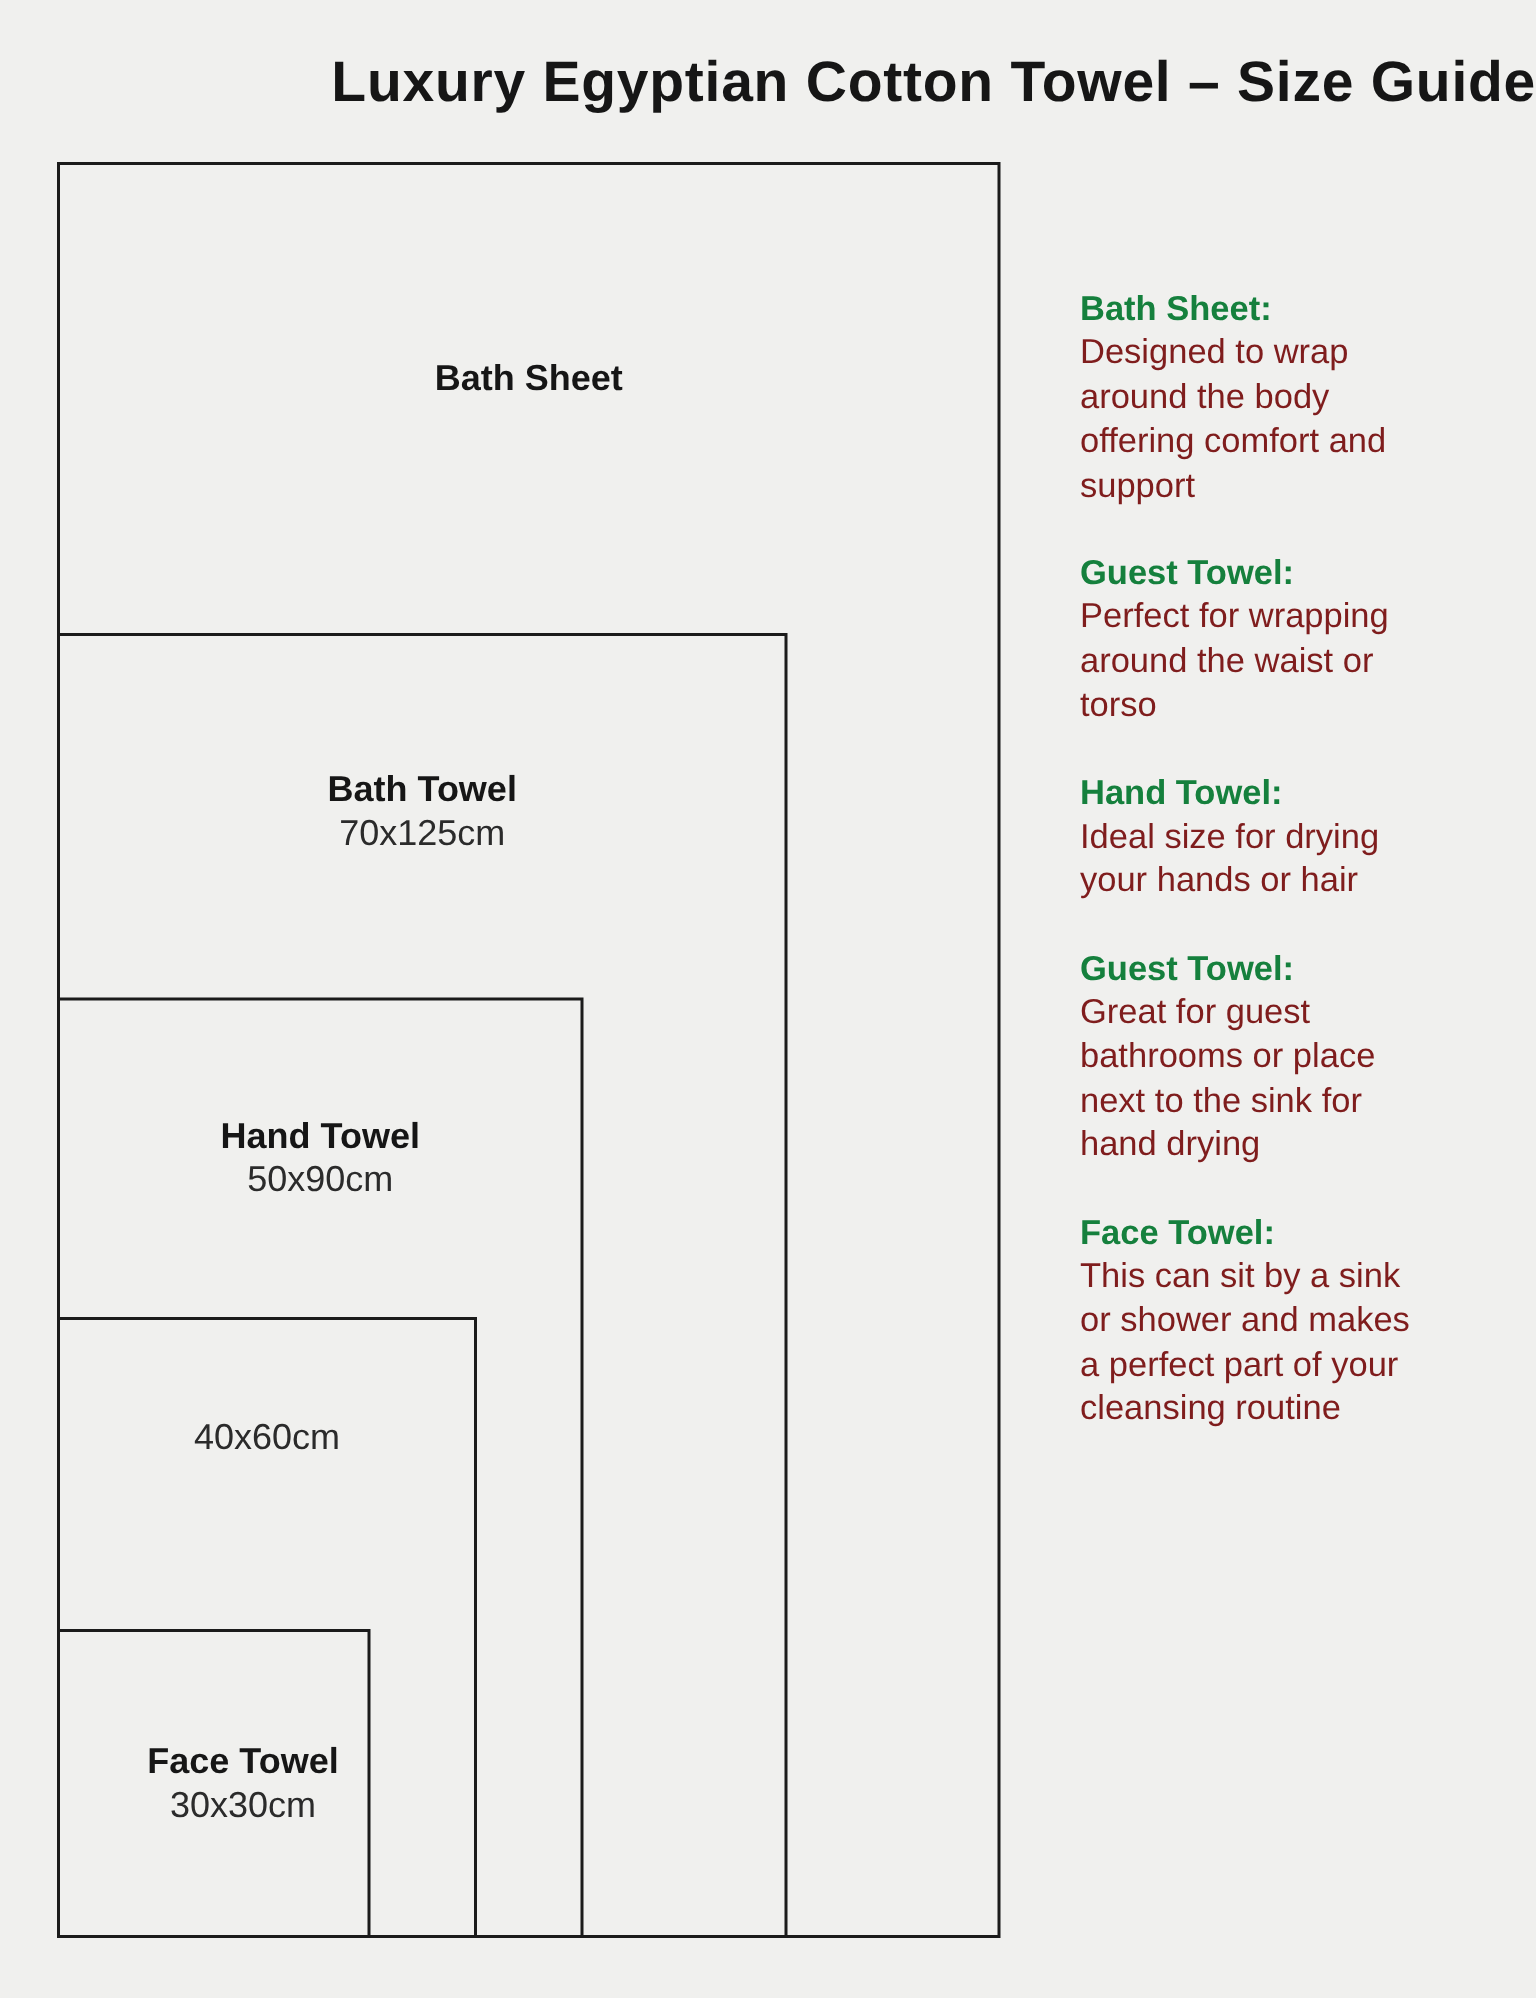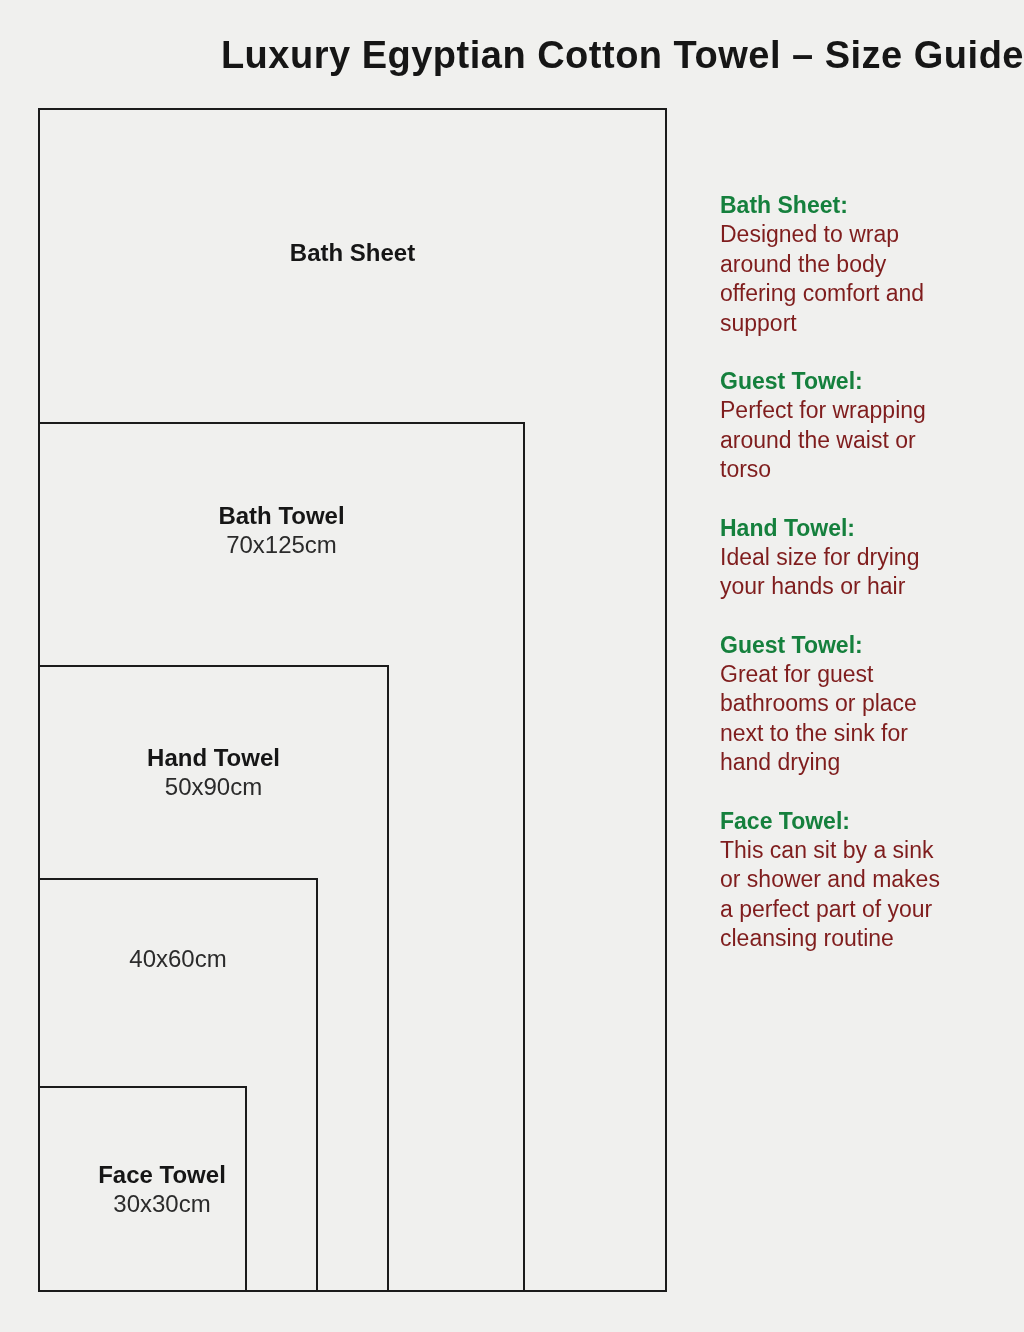--- a/index.html
+++ b/index.html
@@ -33,21 +33,21 @@
   .r2 { left: 38px; top: 665px;  width: 351px; height: 627px; }
   .r3 { left: 38px; top: 878px;  width: 280px; height: 414px; }
   .r4 { left: 38px; top: 1086px; width: 209px; height: 206px; }
   .rect-label {
     position: absolute;
     text-align: center;
     line-height: 29px;
     color: #1d1d1d;
   }
   .l0 { left: 38px; top: 238px;  width: 629px; }
-  .l1 { left: 38px; top: 501px;  width: 487px; }
+  .l1 { left: 38px; top: 512px;  width: 487px; }
   .l2 { left: 38px; top: 743px;  width: 351px; }
   .l3 { left: 38px; top: 944px;  width: 280px; }
   .l4 { left: 38px; top: 1160px; width: 248px; }
   .label-name { font-size: 24px; font-weight: 700; color: #161616; text-align: center; }
   .label-size { font-size: 24px; font-weight: 400; color: #2b2b2b; }
   .descriptions {
     position: absolute;
     left: 720px;
     top: 190px;
     width: 268px;

